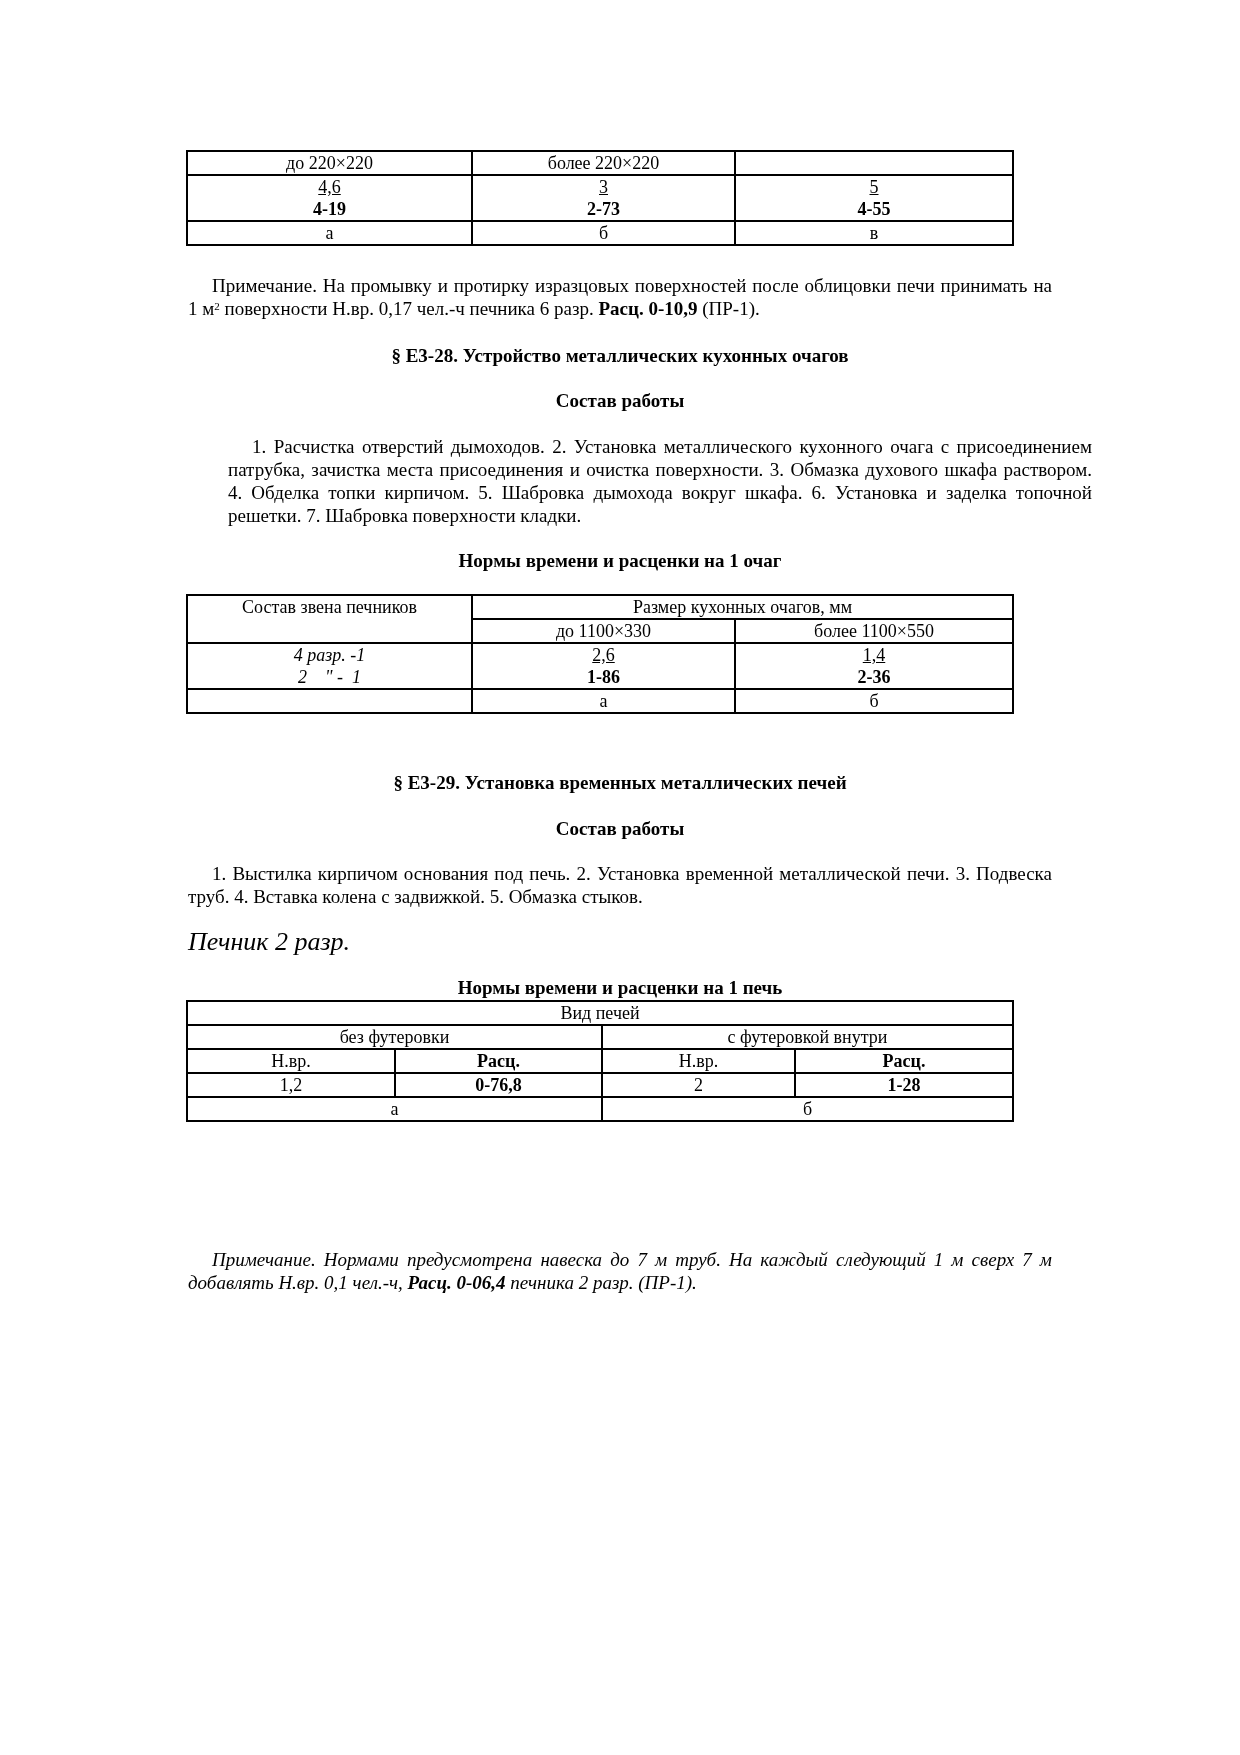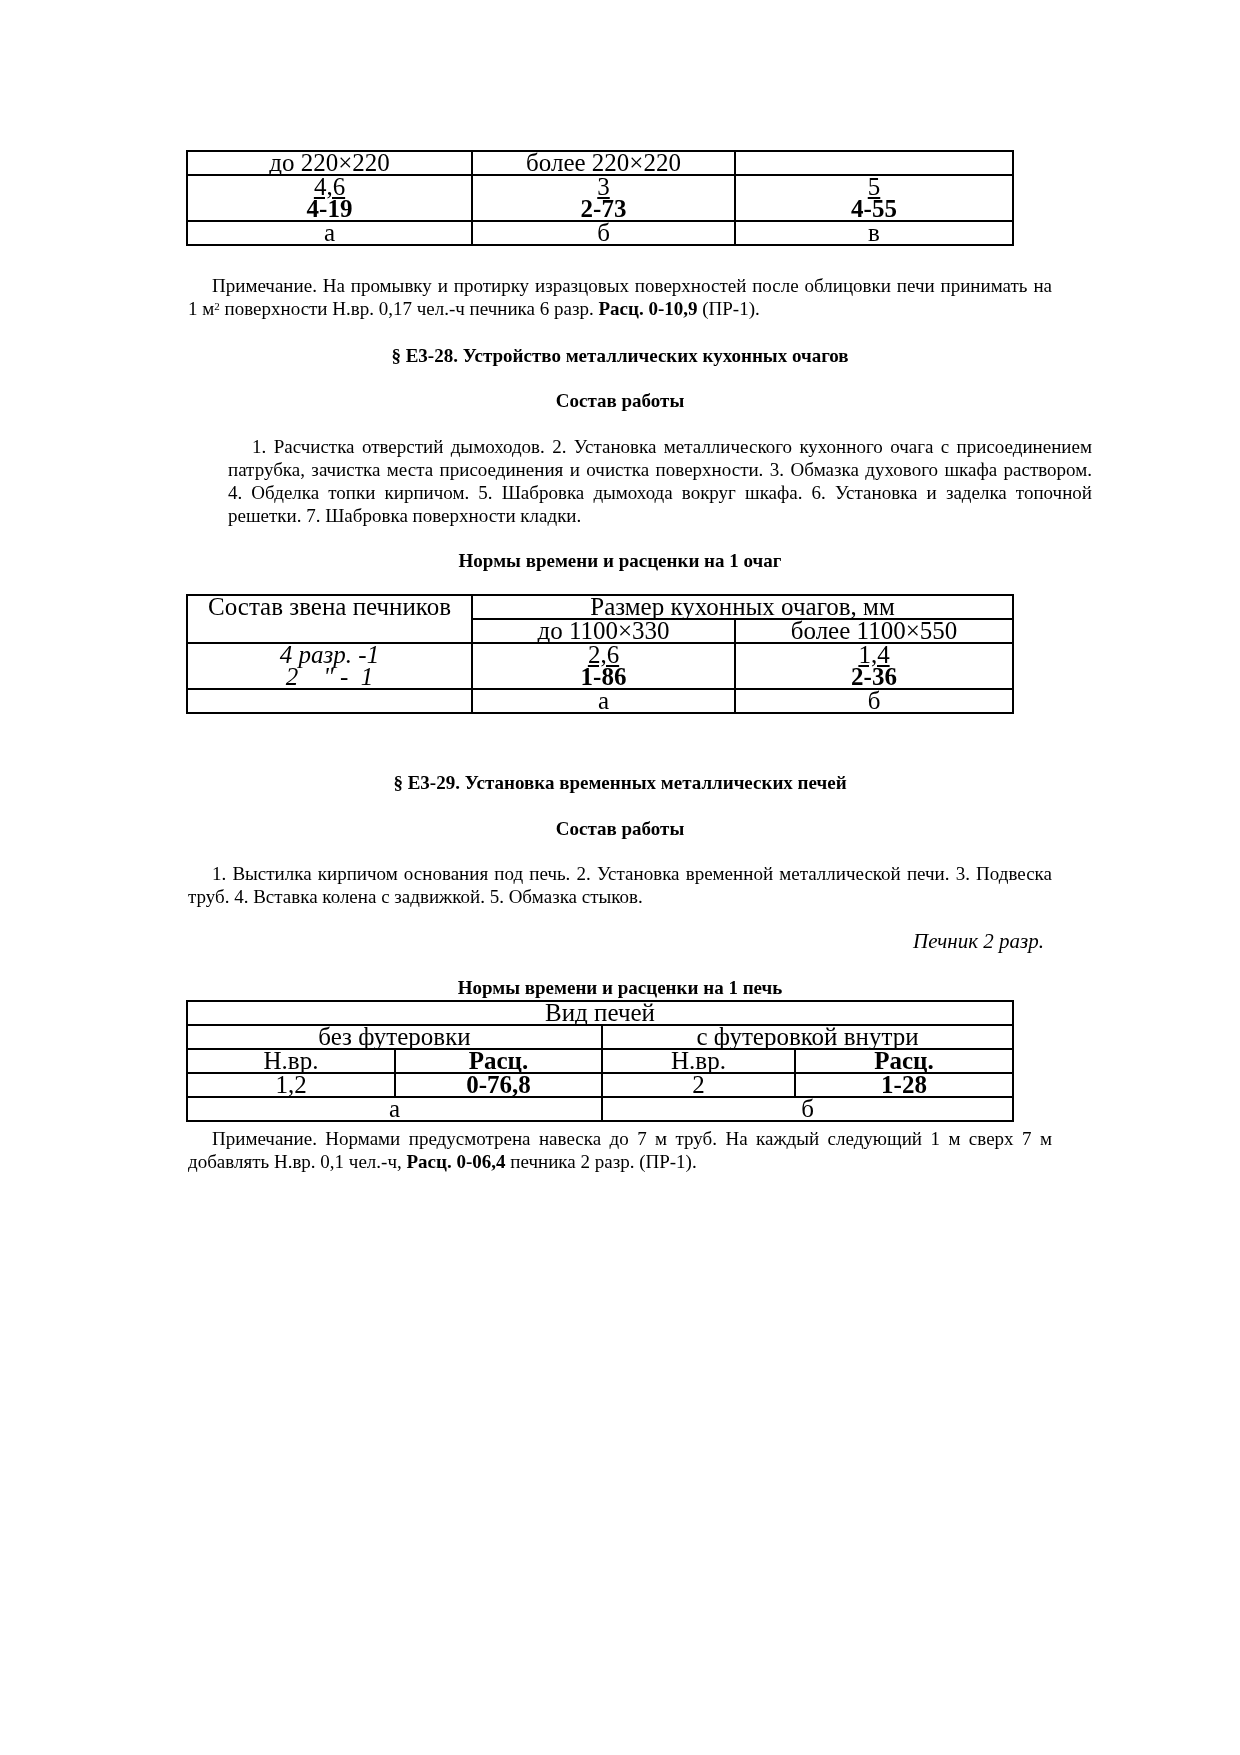--- a/index.html
+++ b/index.html
@@ -3,41 +3,41 @@
   <meta charset="utf-8">
   <style>
     html, body { margin: 0; padding: 0; background: #ffffff; }
     body {
       width: 1240px; height: 1755px; position: relative; overflow: hidden;
       font-family: "Liberation Serif", "DejaVu Serif", serif;
       color: #000; font-size: 19px;
     }
     table.doc {
       position: absolute; border-collapse: collapse; table-layout: fixed;
-      font-size: 25px; line-height: 22px;
+      font-size: 18px; line-height: 22px;
     }
     table.doc td {
       border: 2px solid #000; text-align: center; vertical-align: top;
       padding: 0 2px; height: 22px;
     }
     .u { text-decoration: underline; }
     .b { font-weight: bold; }
     .i { font-style: italic; }
     .para {
       position: absolute; left: 188px; width: 864px;
       text-align: justify; line-height: 23px; font-size: 19px;
       text-indent: 24px;
     }
     .center-h {
       position: absolute; left: 188px; width: 864px; text-align: center;
       font-weight: bold; font-size: 19px; line-height: 23px;
     }
     .center-i {
-      position: absolute; left: 180px; width: 864px; text-align: right;
-      font-style: italic; font-size: 21px; line-height: 23px;
+      position: absolute; left: 188px; width: 864px; text-align: left;
+      font-style: italic; font-size: 26px; line-height: 23px;
     }
     sup { font-size: 11px; vertical-align: top; position: relative; top: -2px; }
   </style>
 </head>
 <body>
 
 <table class="doc" style="left:186px; top:150px; width:826px;">
   <colgroup>
       <col style="width:285px">
       <col style="width:263px">
@@ -150,15 +150,15 @@
     <td>2</td>
     <td class="b">1-28</td>
   </tr>
   <tr>
     <td colspan="2">а</td>
     <td colspan="2">б</td>
   </tr>
 </tbody>
   </table>
 
-<div class="para" style="top:1127px;">
+<div class="para" style="top:1248px;font-style:italic;">
   <span>Примечание. Нормами предусмотрена навеска до 7 м труб. На каждый следующий 1 м сверх 7 м добавлять Н.вр. 0,1 чел.-ч, </span><span class="b">Расц. 0-06,4</span><span> печника 2 разр. (ПР-1).</span>
 </div>
 
 </body></html>

